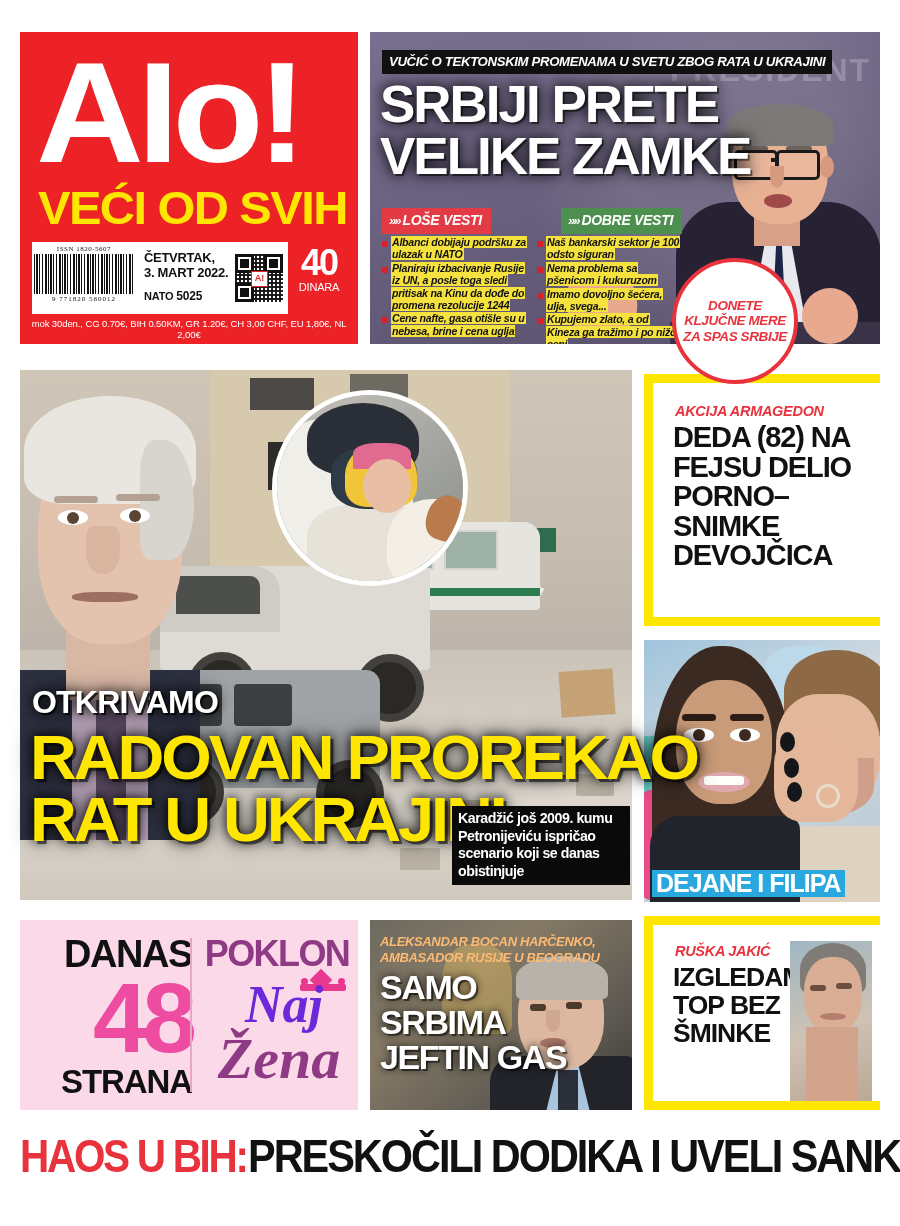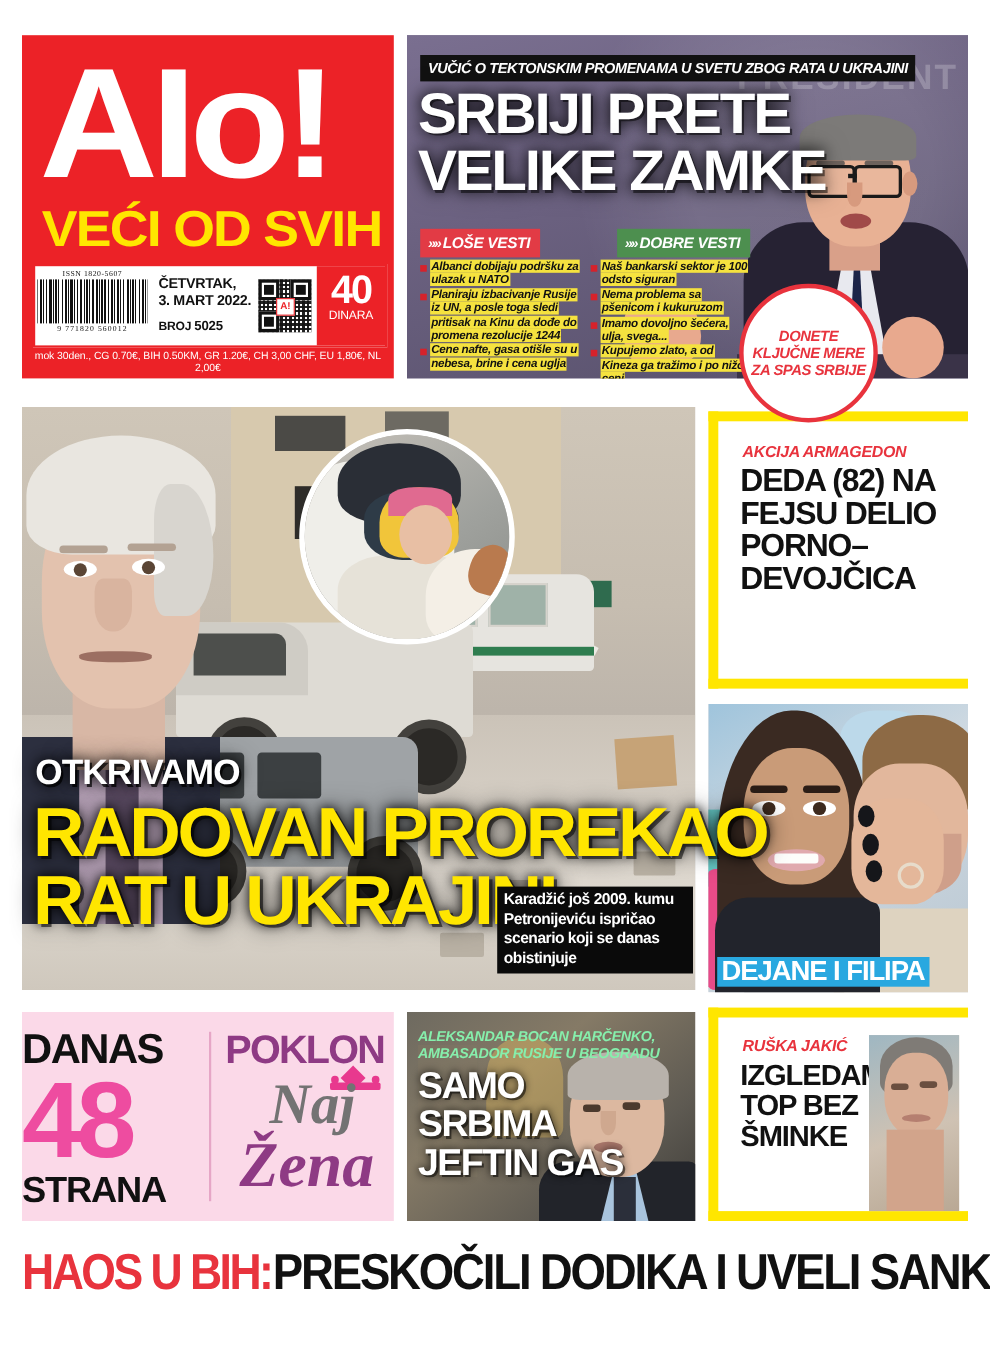--- a/index.html
+++ b/index.html
@@ -208,28 +208,28 @@
   .ru-bg{position:absolute;inset:0;background:linear-gradient(160deg,#9fb7c2,#cfc2b3 55%,#b9a894);}
   .ru-hair{position:absolute;left:10px;top:2px;width:66px;height:52px;background:#7f7b76;border-radius:50% 50% 20% 20%;}
   .ru-face{position:absolute;left:14px;top:16px;width:58px;height:76px;background:#d9ae95;border-radius:44% 44% 46% 46%;}
   .ru-eye{position:absolute;width:16px;height:6px;background:#6a4f40;border-radius:3px;}
   .ru-eye.l{left:20px;top:44px;}.ru-eye.r{left:46px;top:42px;}
   .ru-lip{position:absolute;left:30px;top:72px;width:26px;height:7px;background:#b57f70;border-radius:50%;}
   .ru-neck{position:absolute;left:16px;top:86px;width:52px;height:74px;background:#d2a48b;}
 
   
   .danas{position:absolute;left:20px;top:920px;width:338px;height:190px;background:#fbd9e8;}
-  .danas .lft{position:absolute;left:0;top:0;width:152px;height:190px;text-align:left;}
+  .danas .lft{position:absolute;left:0;top:0;width:152px;height:190px;text-align:right;}
   .danas .d-danas{position:absolute;left:0;top:14px;width:172px;color:#111111;font-weight:bold;font-size:38px;line-height:40px;letter-spacing:-1.4px;}
   .danas .d-48{position:absolute;left:0;top:48px;width:172px;color:#ee4ca0;font-weight:bold;font-size:98px;line-height:100px;letter-spacing:-5px;}
   .danas .d-strana{position:absolute;left:0;top:144px;width:172px;color:#111111;font-weight:bold;font-size:33px;line-height:36px;letter-spacing:-1.1px;}
   .danas .divider{position:absolute;left:170px;top:18px;width:2px;height:154px;background:#e6a6c6;}
   .danas .rgt{position:absolute;left:176px;top:0;width:162px;height:190px;text-align:center;}
   .danas .poklon{position:absolute;left:0;top:14px;width:162px;color:#8e3a84;font-weight:bold;font-size:36px;line-height:40px;letter-spacing:-1.6px;}
-  .danas .naj{position:absolute;left:28px;top:58px;width:120px;color:#737373;font-family:"Liberation Serif",serif;
+  .danas .naj{position:absolute;left:28px;top:58px;width:120px;color:#6d28d9;font-family:"Liberation Serif",serif;
      font-style:italic;font-weight:bold;font-size:52px;line-height:54px;}
   .danas .crown{position:absolute;left:104px;top:52px;width:46px;height:22px;}
   .danas .crown .cd{position:absolute;left:13px;top:0;width:16px;height:16px;background:#e8398e;transform:rotate(45deg);}
   .danas .crown .cb{position:absolute;left:0;top:12px;width:46px;height:7px;background:#e8398e;border-radius:2px;}
   .danas .crown .cp{position:absolute;top:6px;width:7px;height:7px;border-radius:50%;background:#e8398e;}
   .danas .crown .cp1{left:1px;}.danas .crown .cp2{right:1px;}
   .danas .zena{position:absolute;left:8px;top:108px;width:150px;color:#8e3a84;font-family:"Liberation Serif",serif;
      font-style:italic;font-weight:bold;font-size:58px;line-height:62px;}
 
   
@@ -239,21 +239,21 @@
   .hc-blur2{position:absolute;left:10px;top:30px;width:54px;height:120px;background:rgba(130,120,100,.4);}
   .hc-head{position:absolute;left:148px;top:46px;width:86px;height:104px;background:#dcb8a0;border-radius:44% 44% 46% 46%;}
   .hc-hair{position:absolute;left:146px;top:36px;width:92px;height:44px;background:#b8b2ab;border-radius:50% 50% 12% 12%;}
   .hc-eye{position:absolute;width:16px;height:7px;background:#4c3a2e;border-radius:3px;}
   .hc-eye.l{left:160px;top:84px;}.hc-eye.r{left:196px;top:82px;}
   .hc-nose{position:absolute;left:176px;top:90px;width:14px;height:22px;background:#cfa88f;border-radius:0 0 50% 50%;}
   .hc-mouth{position:absolute;left:170px;top:118px;width:26px;height:10px;background:#a8766a;border-radius:50%;}
   .hc-coat{position:absolute;left:120px;top:136px;width:146px;height:60px;background:#22242a;border-radius:26px 10px 0 0;}
   .hc-shirt{position:absolute;left:176px;top:142px;width:44px;height:50px;background:#a9c4dd;clip-path:polygon(28% 0,72% 0,100% 100%,0 100%);}
   .hc-tie{position:absolute;left:188px;top:150px;width:20px;height:46px;background:#2b2f3a;}
-  .hc-kick{position:absolute;left:10px;top:14px;width:246px;color:#86efac;font-weight:bold;font-style:italic;
+  .hc-kick{position:absolute;left:10px;top:14px;width:246px;color:#fdba74;font-weight:bold;font-style:italic;
      font-size:13px;line-height:16px;letter-spacing:-.35px;z-index:4;}
   .hc-hd{position:absolute;left:10px;top:50px;z-index:4;}
   .hc-hd span{display:block;color:#ffffff;font-weight:bold;font-size:34px;line-height:35px;letter-spacing:-1.4px;white-space:nowrap;
      text-shadow:0 0 8px rgba(0,0,0,.85),2px 2px 0 rgba(0,0,0,.5);}
 
   
   .bottom{position:absolute;left:20px;top:1128px;width:860px;height:56px;display:flex;align-items:center;white-space:nowrap;}
   .bottom .b1{color:#e8333d;font-weight:bold;font-size:46px;line-height:48px;letter-spacing:-2.6px;transform:scaleX(.88);transform-origin:left;}
   .bottom .b2{color:#111111;font-weight:bold;font-size:46px;line-height:48px;letter-spacing:-2.2px;transform:scaleX(.9);transform-origin:left;margin-left:-30px;}
 </style>
@@ -270,21 +270,21 @@
 
     <div class="infobar">
       <div class="barcode-cell">
         <div class="issn">ISSN  1820-5607</div>
         <div class="bars"></div>
         <div class="barnum">9  771820 560012</div>
       </div>
       <div class="date-cell">
         <div class="d1">ČETVRTAK,</div>
         <div class="d2">3. MART 2022.</div>
-        <div class="d3"><span>BROJ</span> <b>5025</b></div>
+        <div class="d3"><span>NATO</span> <b>5025</b></div>
       </div>
       <div class="qr-cell">
         <div class="qr">
           <div class="qrpat"></div>
           <div class="fp fp1">
               <i></i>
             </div>
           <div class="fp fp2">
               <i></i>
             </div>
@@ -450,20 +450,21 @@
     <span class="ln">RAT U UKRAJINI</span>
   </div>
   <div class="capbox">Karadžić još 2009. kumu Petronijeviću ispričao scenario koji se danas obistinjuje</div>
 
   <div class="rc-armagedon">
     <div class="kick">AKCIJA ARMAGEDON</div>
     <div class="hd">
       <span>DEDA (82) NA</span>
       <span>FEJSU DELIO</span>
       <span>PORNO–</span>
+      <span>SNIMKE</span>
       <span>DEVOJČICA</span>
     </div>
   </div>
 
   <div class="rc-wed">
     <div class="wd-bg"></div>
     <div class="wd-flow"></div>
     <div class="wd-teal"></div>
     <div class="wd-pink"></div>
     <div class="wd-hair"></div>

